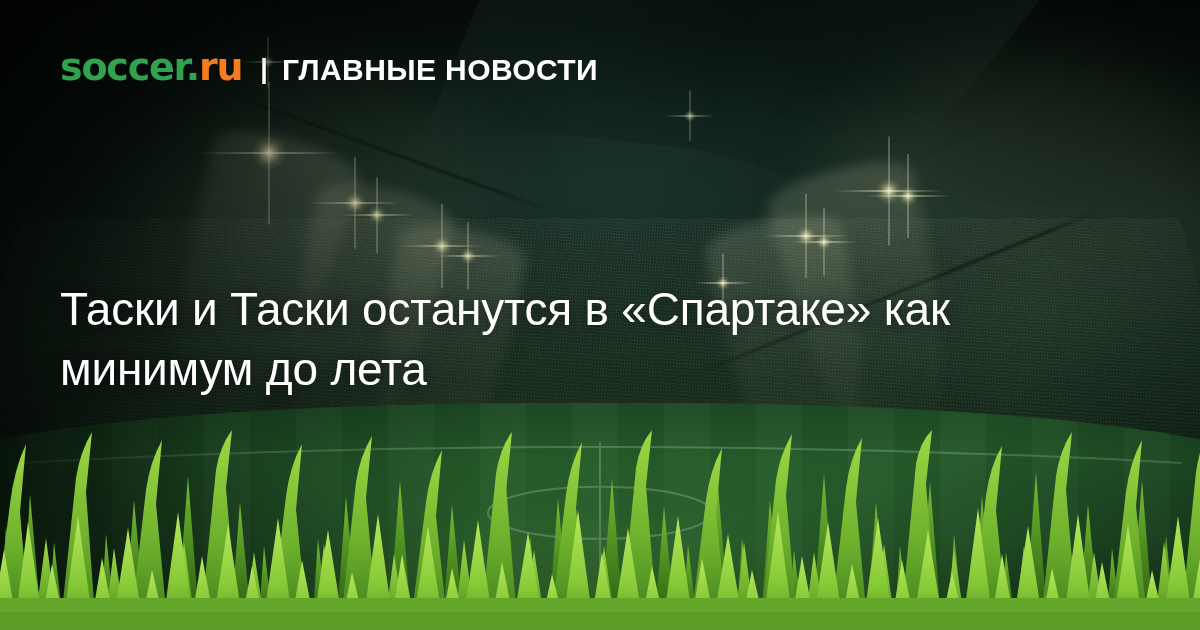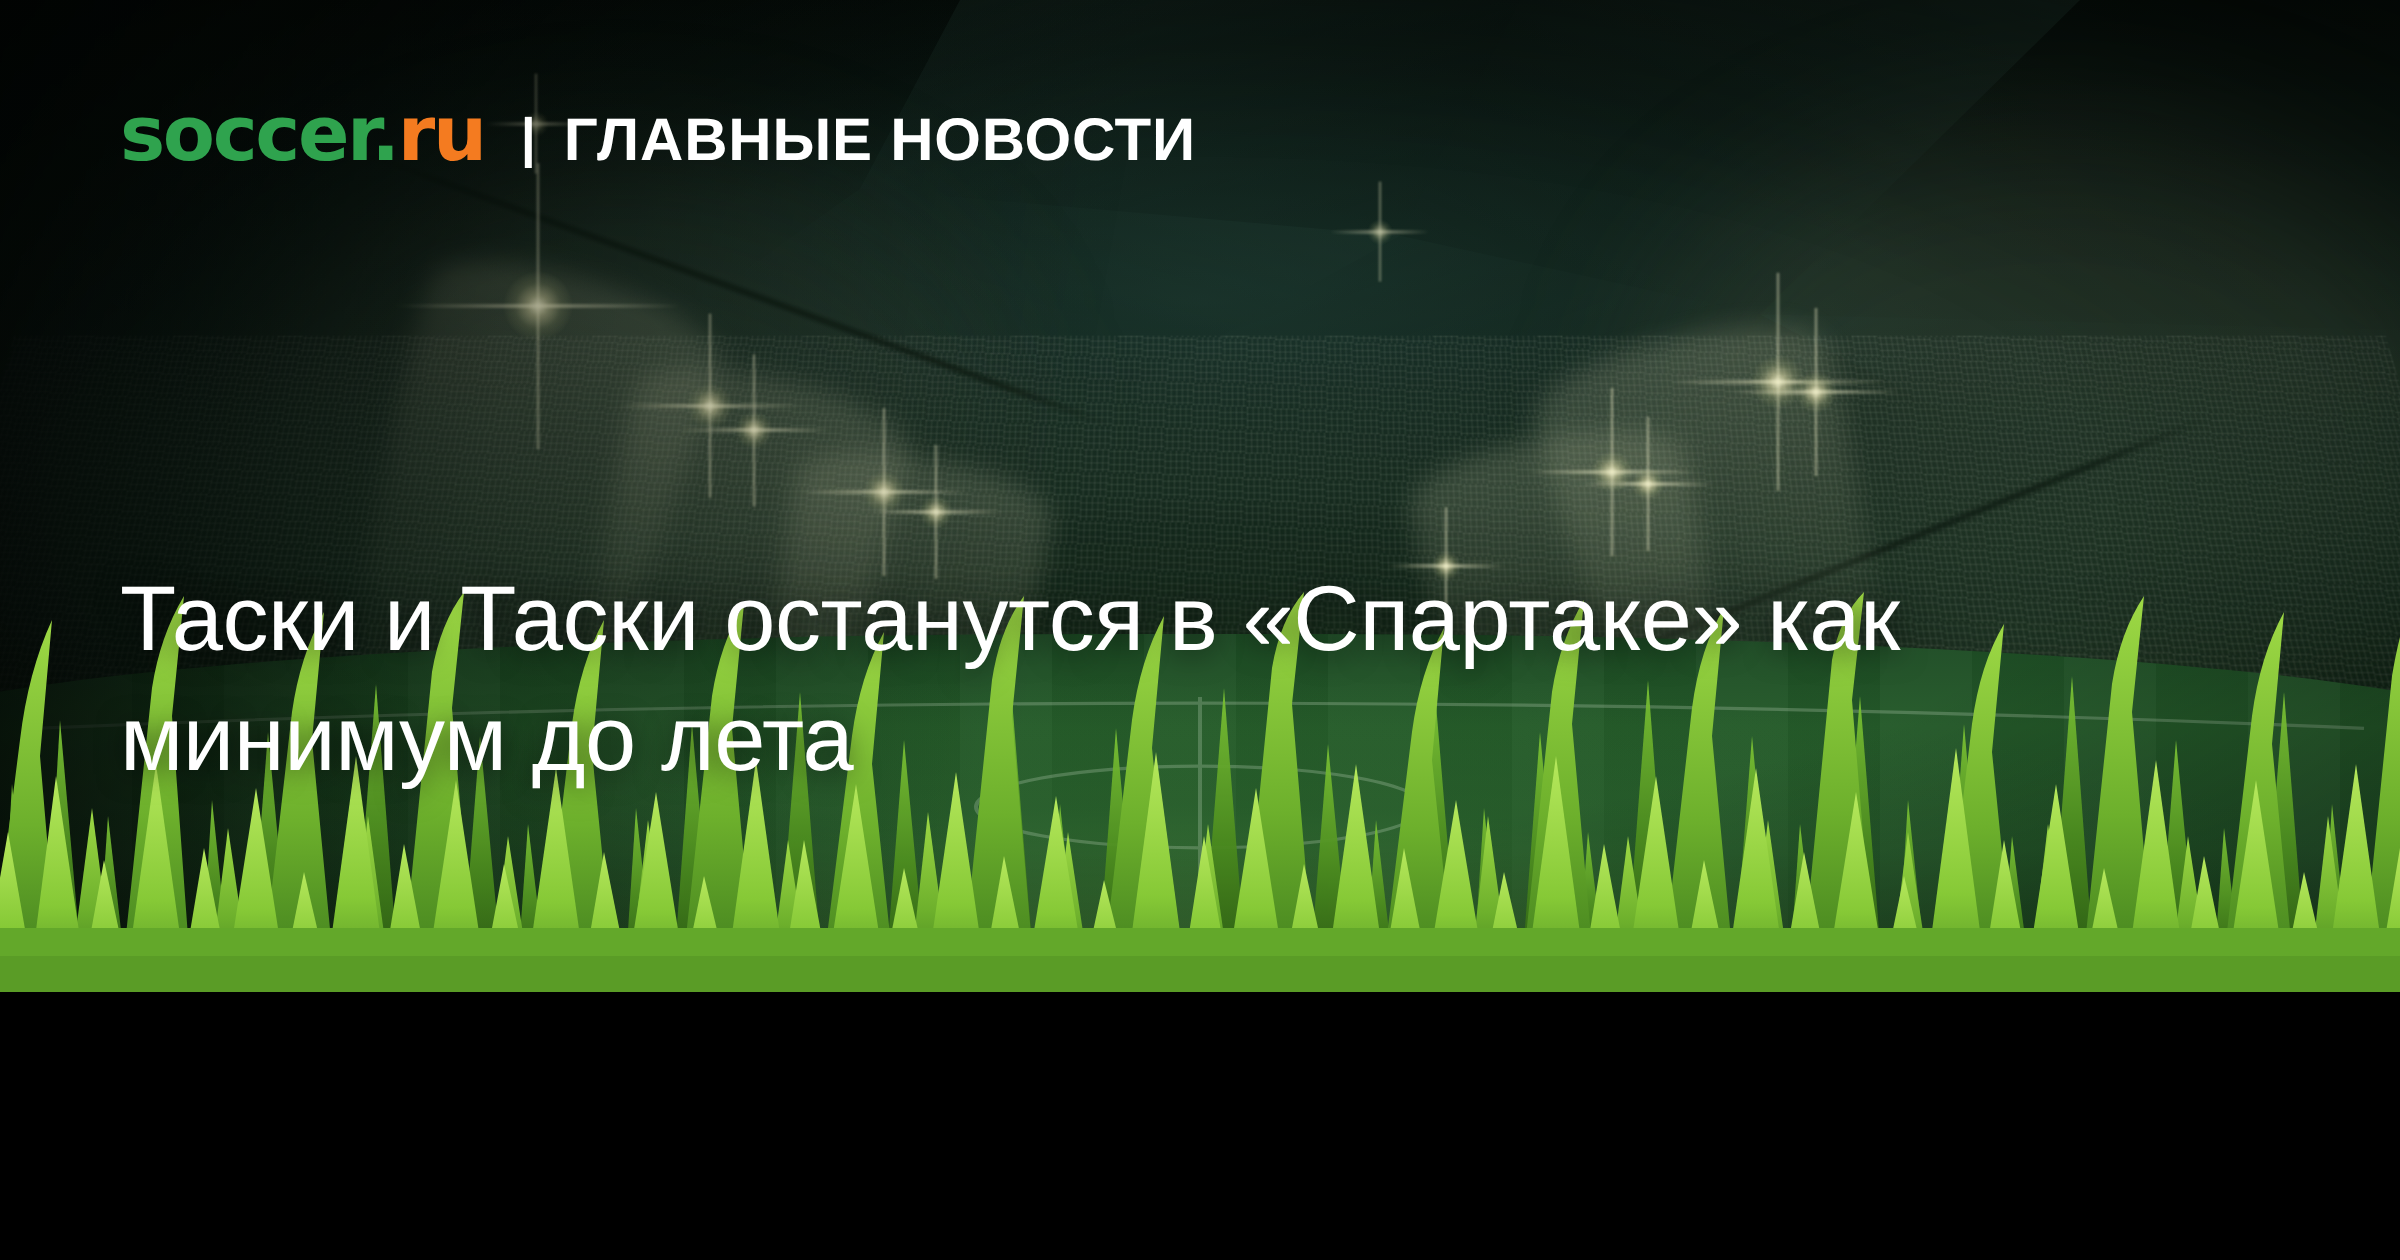--- a/index.html
+++ b/index.html
@@ -8,21 +8,21 @@
     padding: 0;
     background: #000;
   }
   body {
     font-family: "Liberation Sans", "DejaVu Sans", sans-serif;
   }
 
   .share-card {
     position: relative;
     width: 1200px;
-    height: 496px;
+    height: 630px;
     overflow: hidden;
     background: #0a130d;
     user-select: none;
   }
 
   
   .bg-scene {
     position: absolute;
     inset: 0;
     overflow: hidden;

